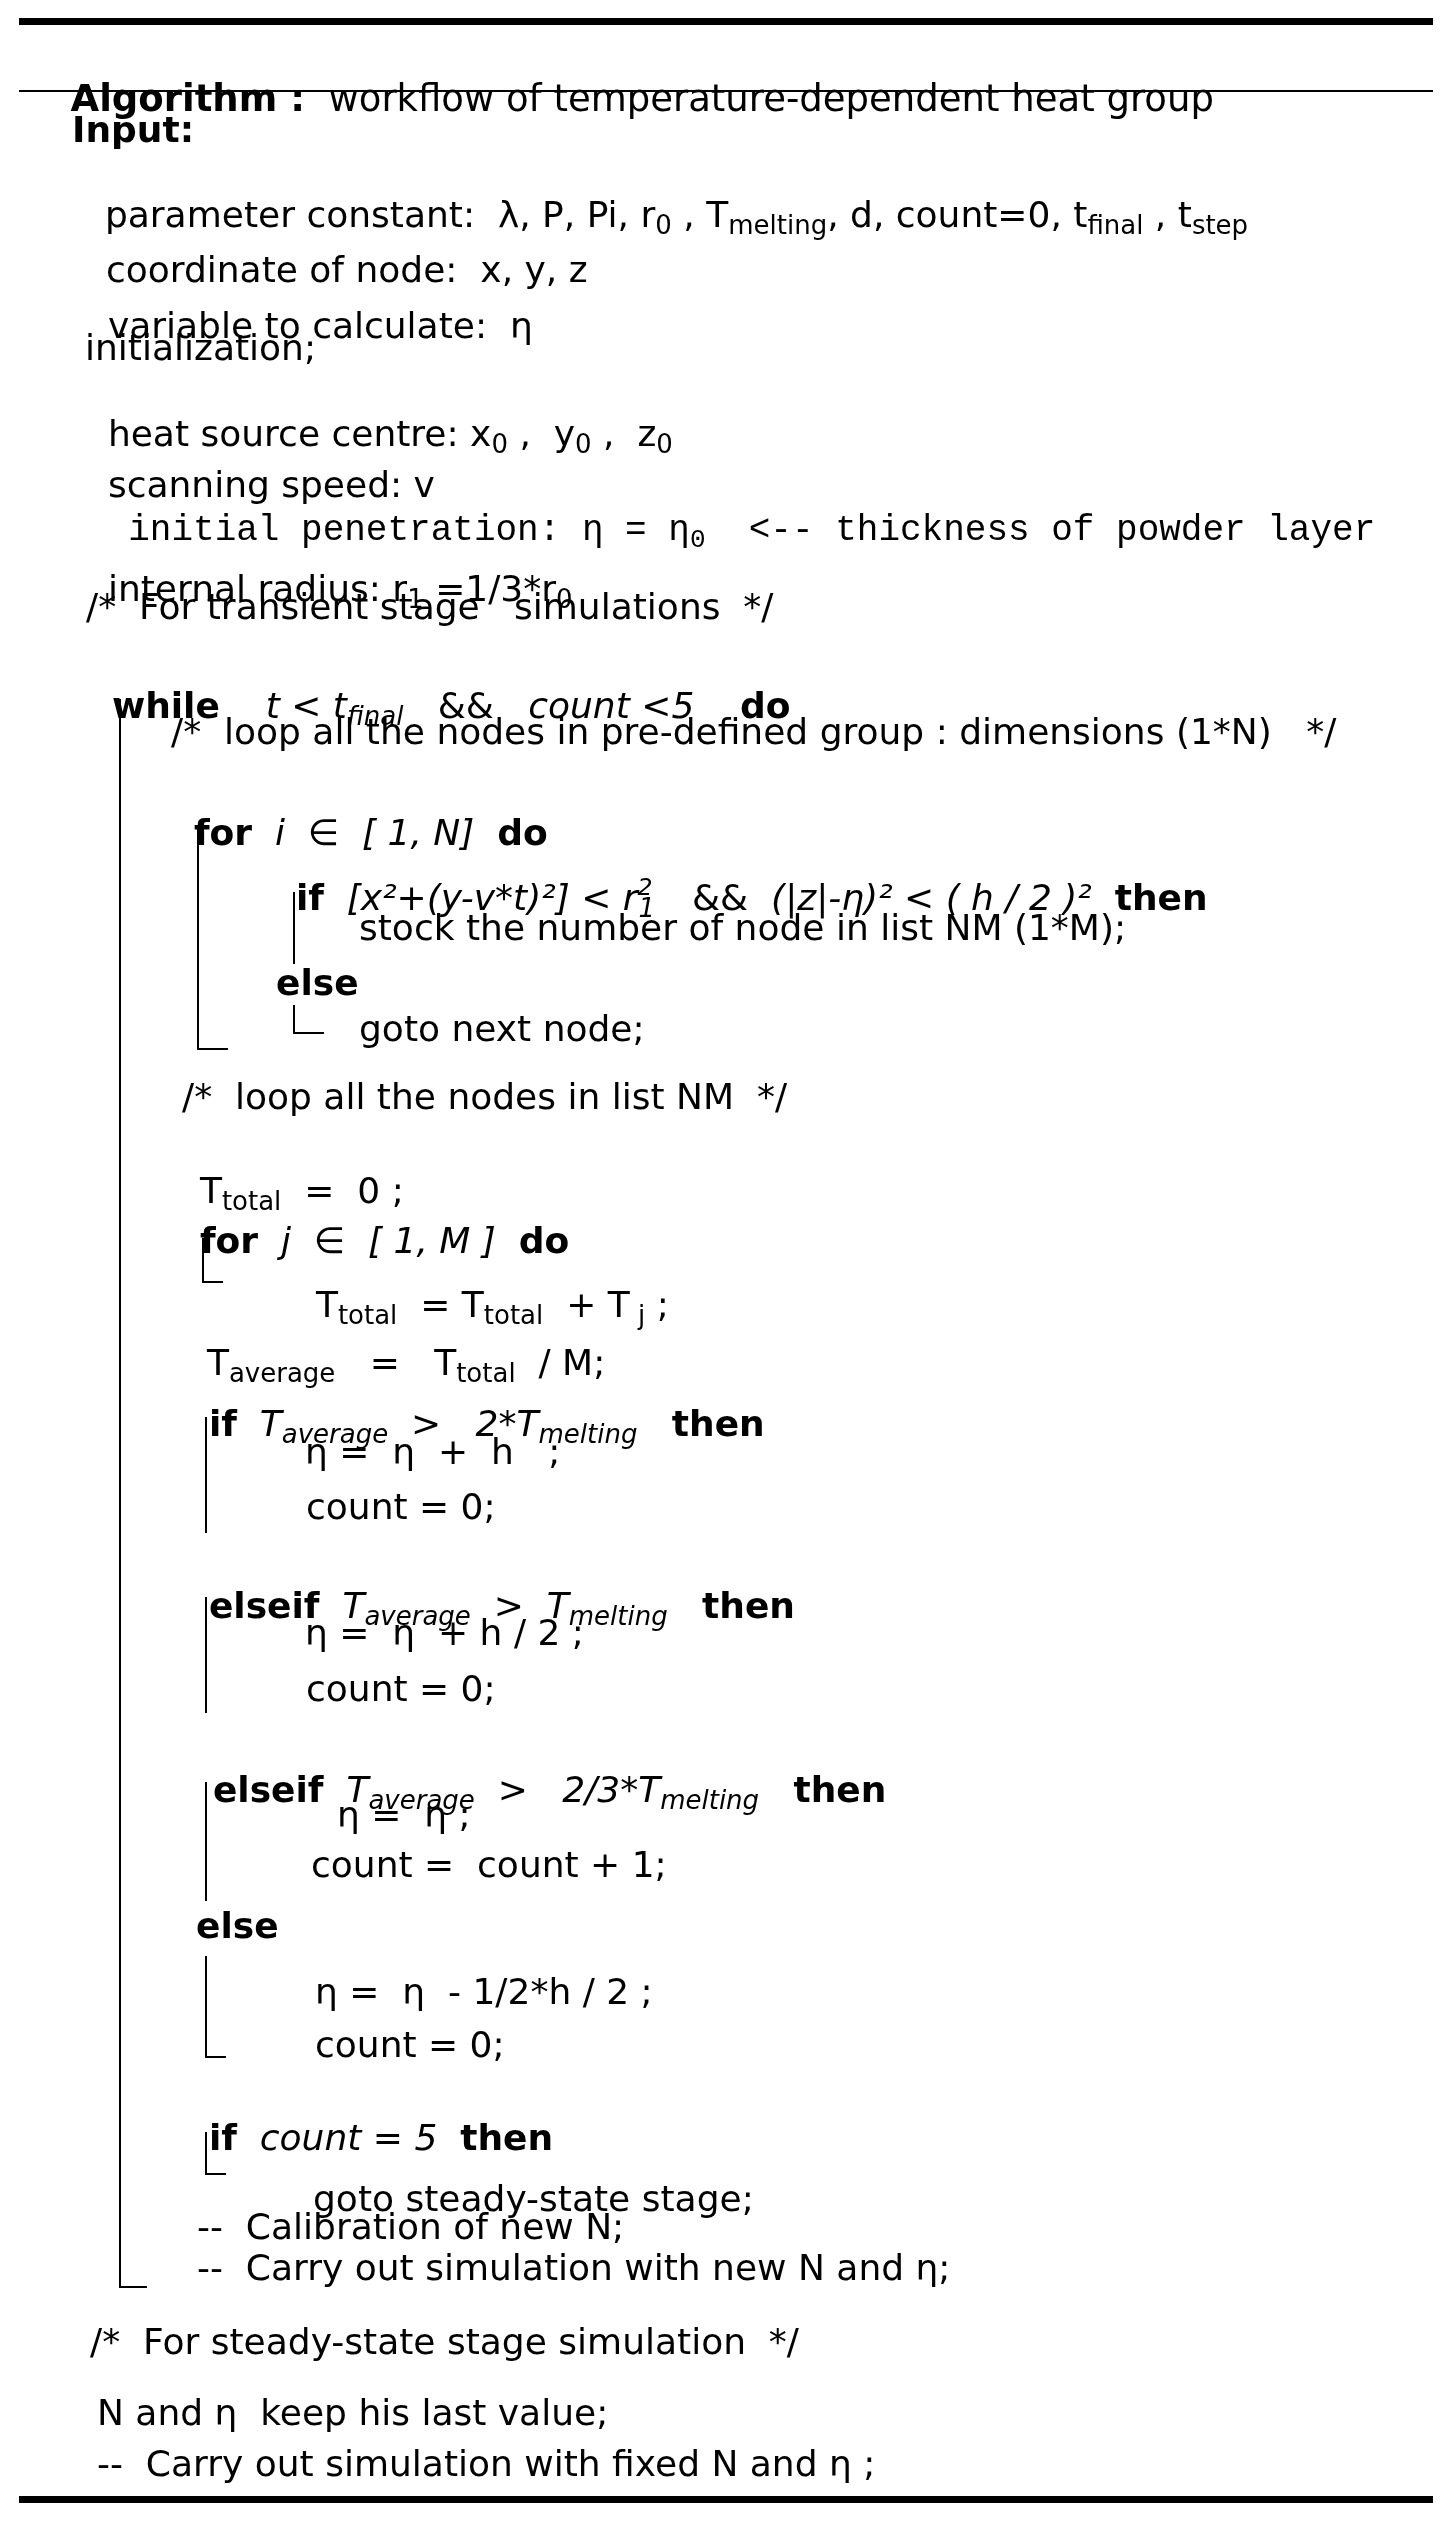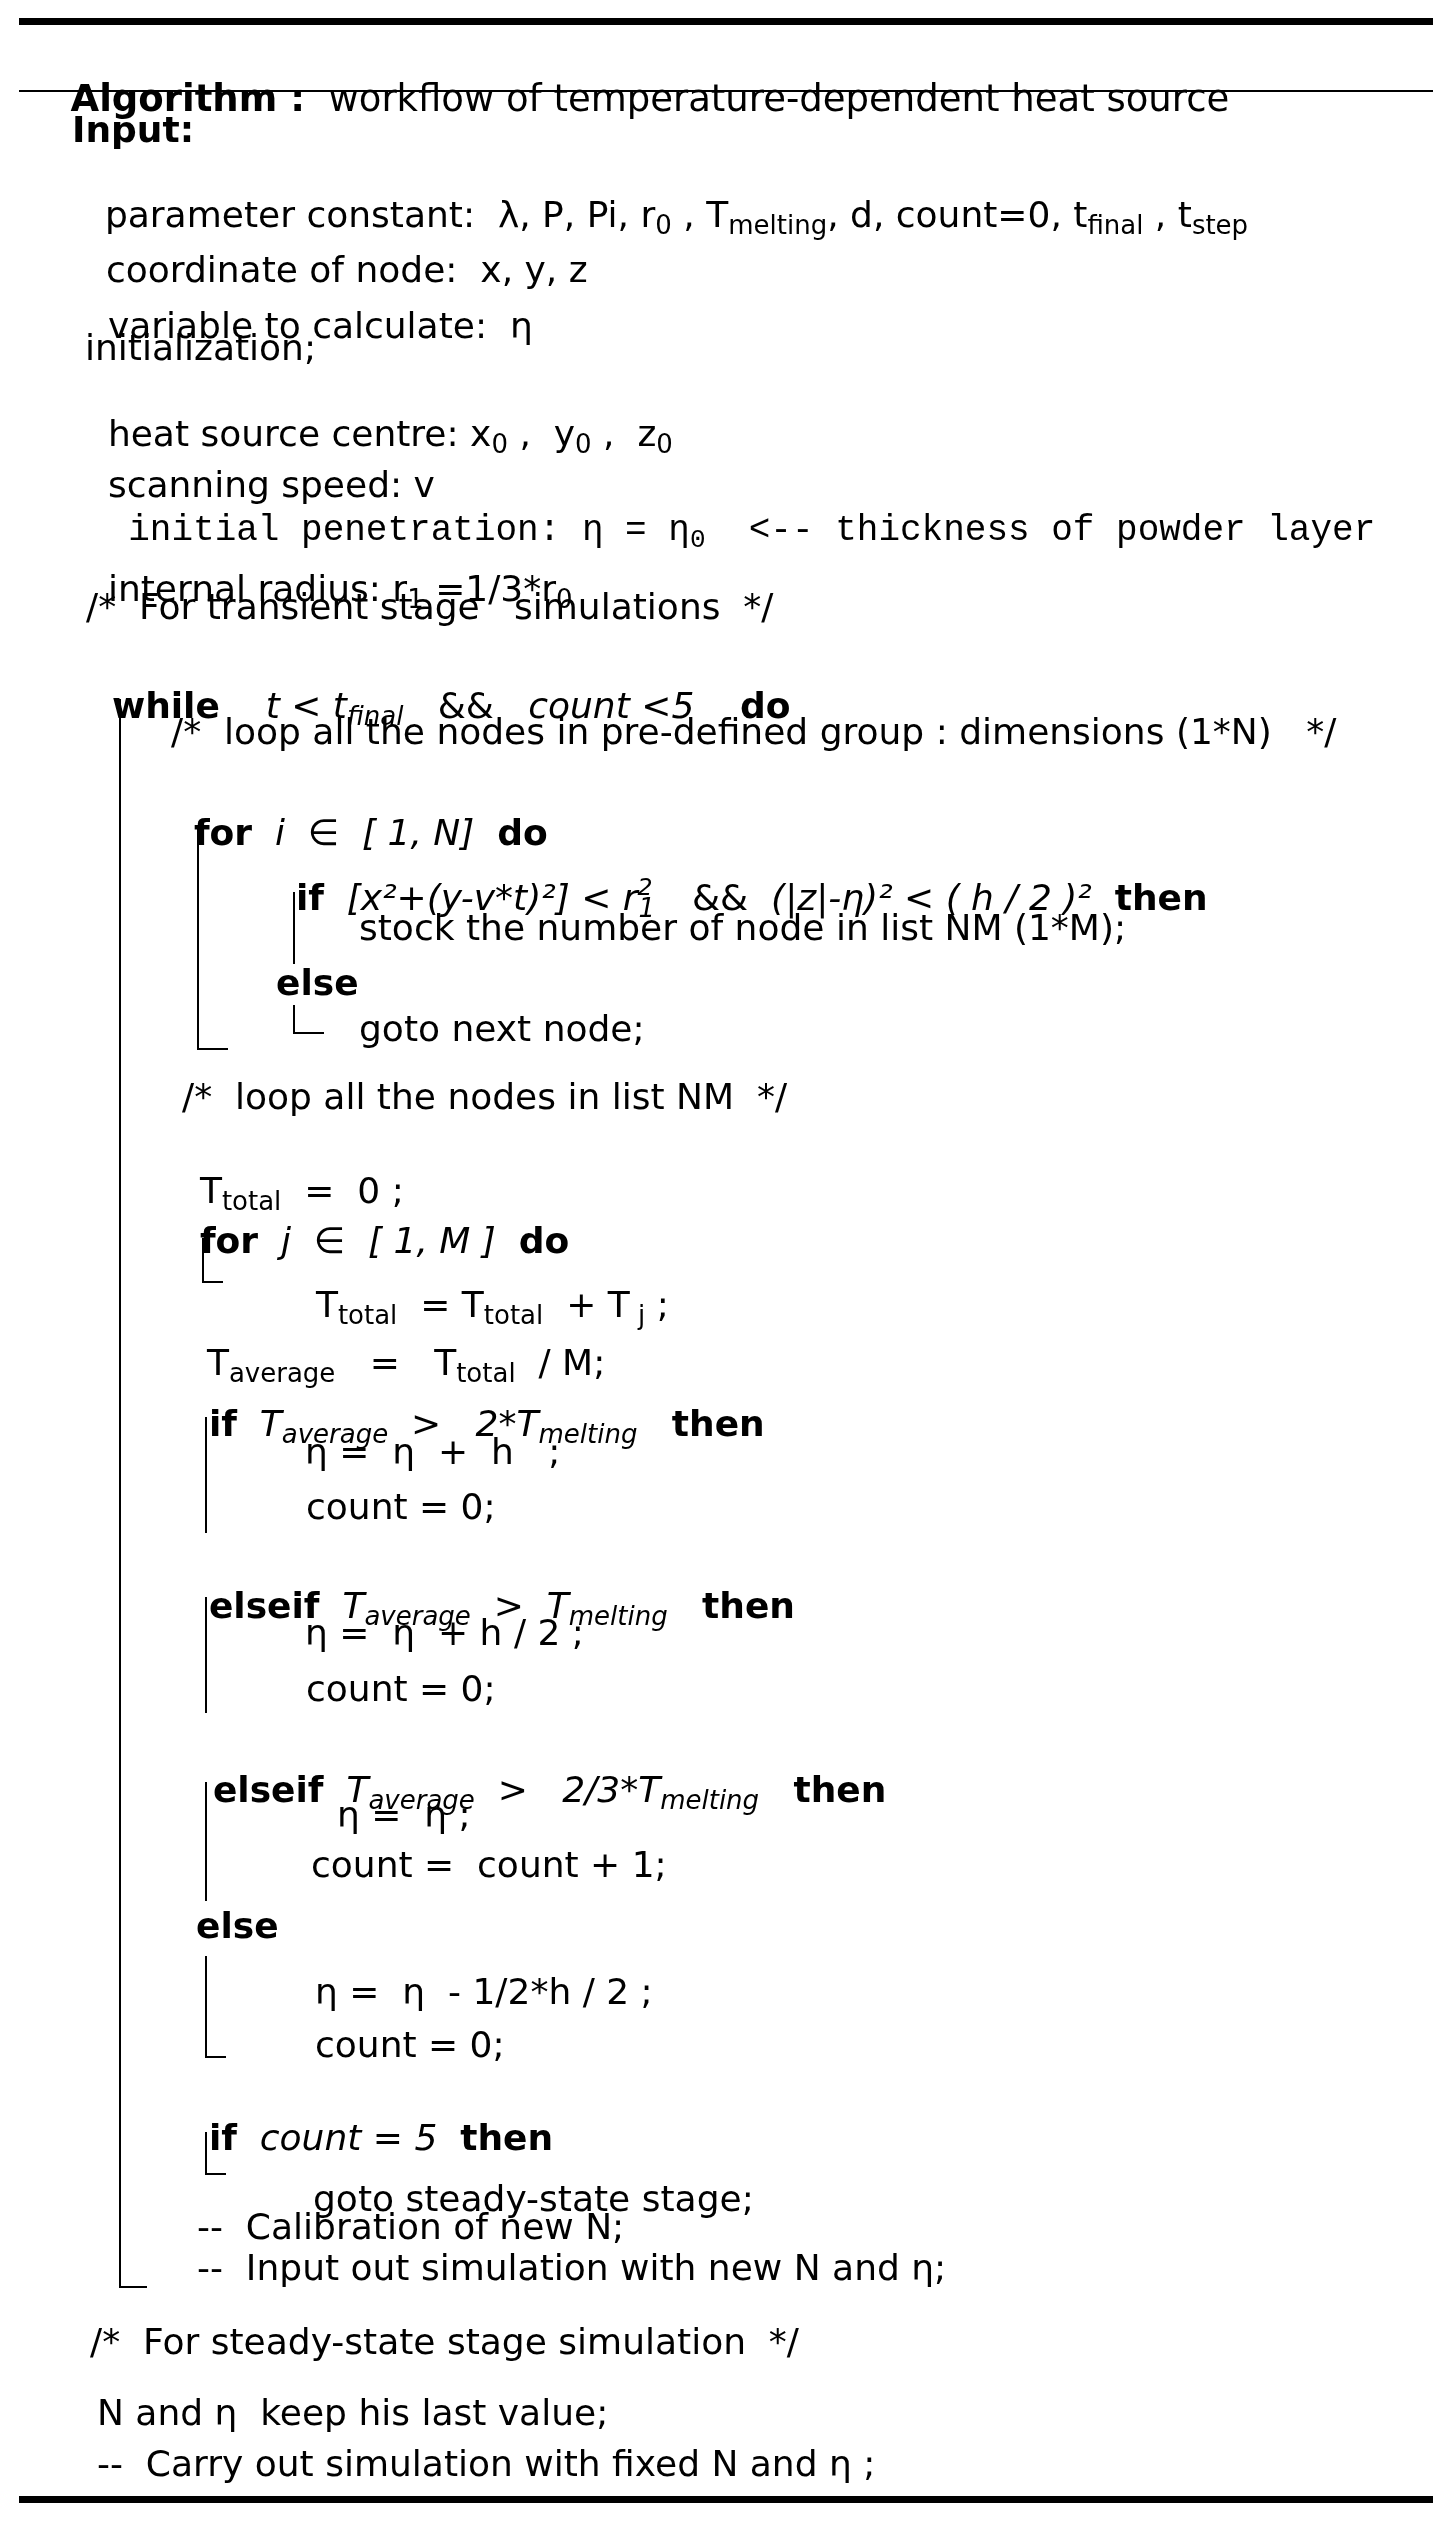--- a/index.html
+++ b/index.html
@@ -19,21 +19,21 @@
   .title-line { font-size:37px; }
 </style>
 </head>
 <body>
 
 <div class="rule thick" style="top:18px;"></div>
 <div class="rule thin" style="top:90px;"></div>
 <div class="rule thick" style="top:2496px;"></div>
 
 <div class="line title-line" style="left:47px; top:43px;">
-  <span class="kw">Algorithm :</span>  <span>workflow of temperature-dependent heat source</span>
+  <span class="kw">Algorithm :</span>  <span>workflow of temperature-dependent heat group</span>
 </div>
 
 <div class="line kw" style="left:72px; top:112px;">Input:</div>
 
 <div class="line" style="left:82px; top:161px;">
   <span>parameter constant:</span>  <span>λ</span><span>, P, Pi, r</span><span class="sub">0</span><span> , T</span><span class="sub">melting</span><span>, d, count=0, t</span><span class="sub">final</span><span> , t</span><span class="sub">step</span>
 </div>
 
 <div class="line" style="left:83px; top:216px;">
   <span>coordinate of node:</span>  <span>x, y, z</span>
@@ -139,18 +139,18 @@
 <div class="line" style="left:315px; top:2027px;">count = 0;</div>
 
 <div class="line" style="left:186px; top:2084px;">
   <span class="kw">if</span>  <span class="it">count = 5</span>  <span class="kw">then</span>
 </div>
 <div class="vbar" style="left:205px; top:2132px; height:42px;"></div>
 <div class="hbar" style="left:205px; top:2173px; width:21px;"></div>
 <div class="line" style="left:313px; top:2135px;margin-top:46px;">goto steady-state stage;</div>
 
 <div class="line" style="left:197px; top:2209px;">--  Calibration of new N;</div>
-<div class="line" style="left:197px; top:2250px;">--  Input out simulation with new N and η;</div>
+<div class="line" style="left:197px; top:2250px;">--  Carry out simulation with new N and η;</div>
 
 <div class="line" style="left:90px; top:2324px;">/*  For steady-state stage simulation  */</div>
 <div class="line" style="left:97px; top:2395px;">N and η  keep his last value;</div>
 <div class="line" style="left:97px; top:2446px;">--  Carry out simulation with fixed N and η ;</div>
 
 
 </body></html>

